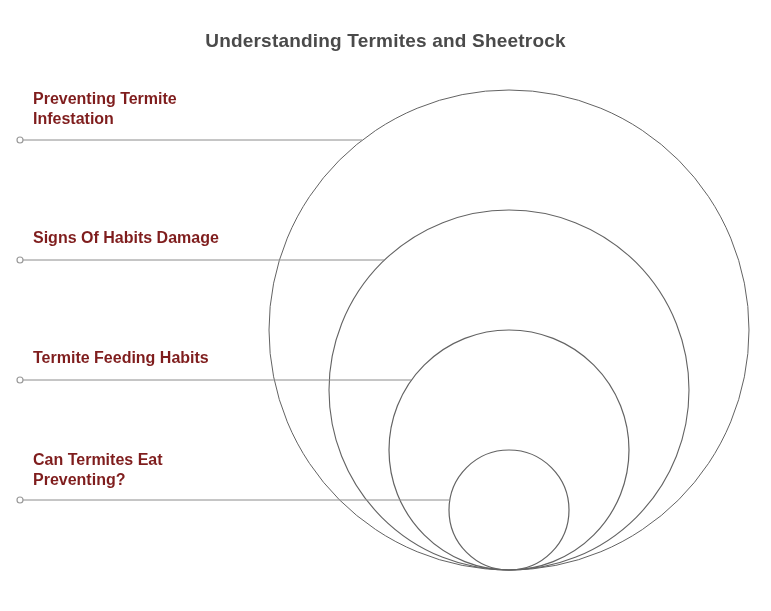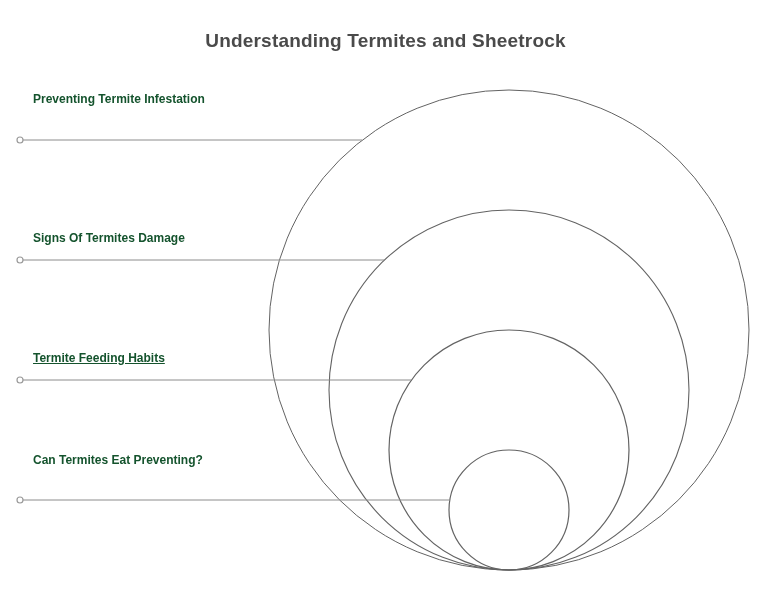--- a/index.html
+++ b/index.html
@@ -28,28 +28,28 @@
   }
   .diagram-svg {
     position: absolute;
     top: 0;
     left: 0;
   }
   .item-label {
     position: absolute;
     left: 33px;
     width: 215px;
-    font-size: 12px;
+    font-size: 16px;
     font-weight: bold;
     line-height: 20px;
-    color: #14532d;
+    color: #7f1d1d;
   }
   .label-1 { top: 89px; }
   .label-2 { top: 228px; }
-  .label-3 { top: 348px; text-decoration: underline; }
+  .label-3 { top: 348px; }
   .label-4 { top: 450px; }
 </style>
 </head>
 <body>
 
 <div class="canvas">
 
   <div class="title">Understanding Termites and Sheetrock</div>
 
   <svg class="diagram-svg" width="771" height="611" viewBox="0 0 771 611">
@@ -65,19 +65,19 @@
     <line x1="23" y1="500" x2="450" y2="500" stroke="#8c8c8c" stroke-width="1"></line>
 
     <circle cx="20" cy="140" r="3" fill="#ffffff" stroke="#9a9a9a" stroke-width="1.2"></circle>
     <circle cx="20" cy="260" r="3" fill="#ffffff" stroke="#9a9a9a" stroke-width="1.2"></circle>
     <circle cx="20" cy="380" r="3" fill="#ffffff" stroke="#9a9a9a" stroke-width="1.2"></circle>
     <circle cx="20" cy="500" r="3" fill="#ffffff" stroke="#9a9a9a" stroke-width="1.2"></circle>
   </svg>
 
   <div class="item-label label-1">Preventing Termite Infestation</div>
 
-  <div class="item-label label-2">Signs Of Termites Damage</div>
+  <div class="item-label label-2">Signs Of Habits Damage</div>
 
   <div class="item-label label-3">Termite Feeding Habits</div>
 
   <div class="item-label label-4">Can Termites Eat Preventing?</div>
 
 </div>
 
 </body></html>

